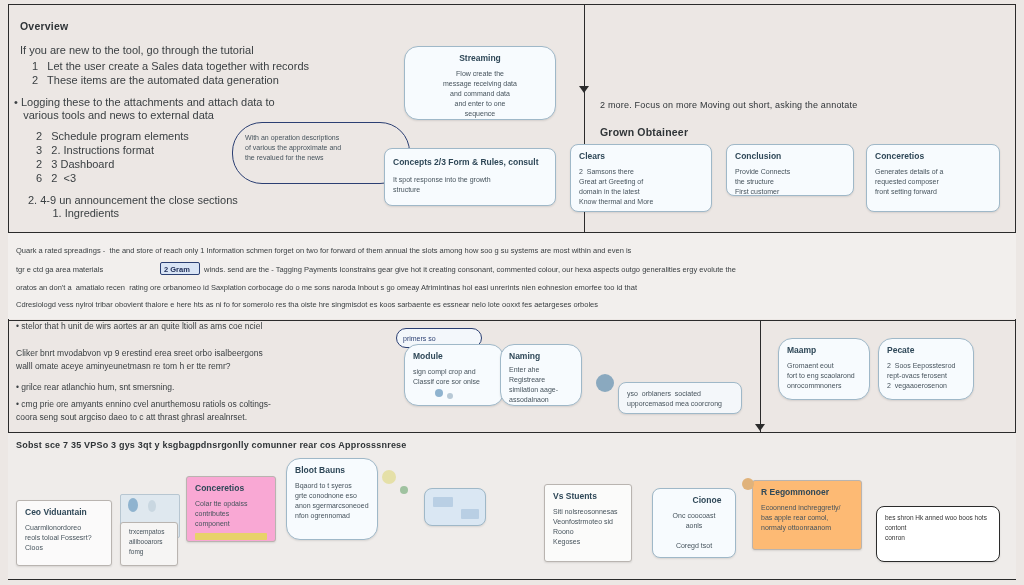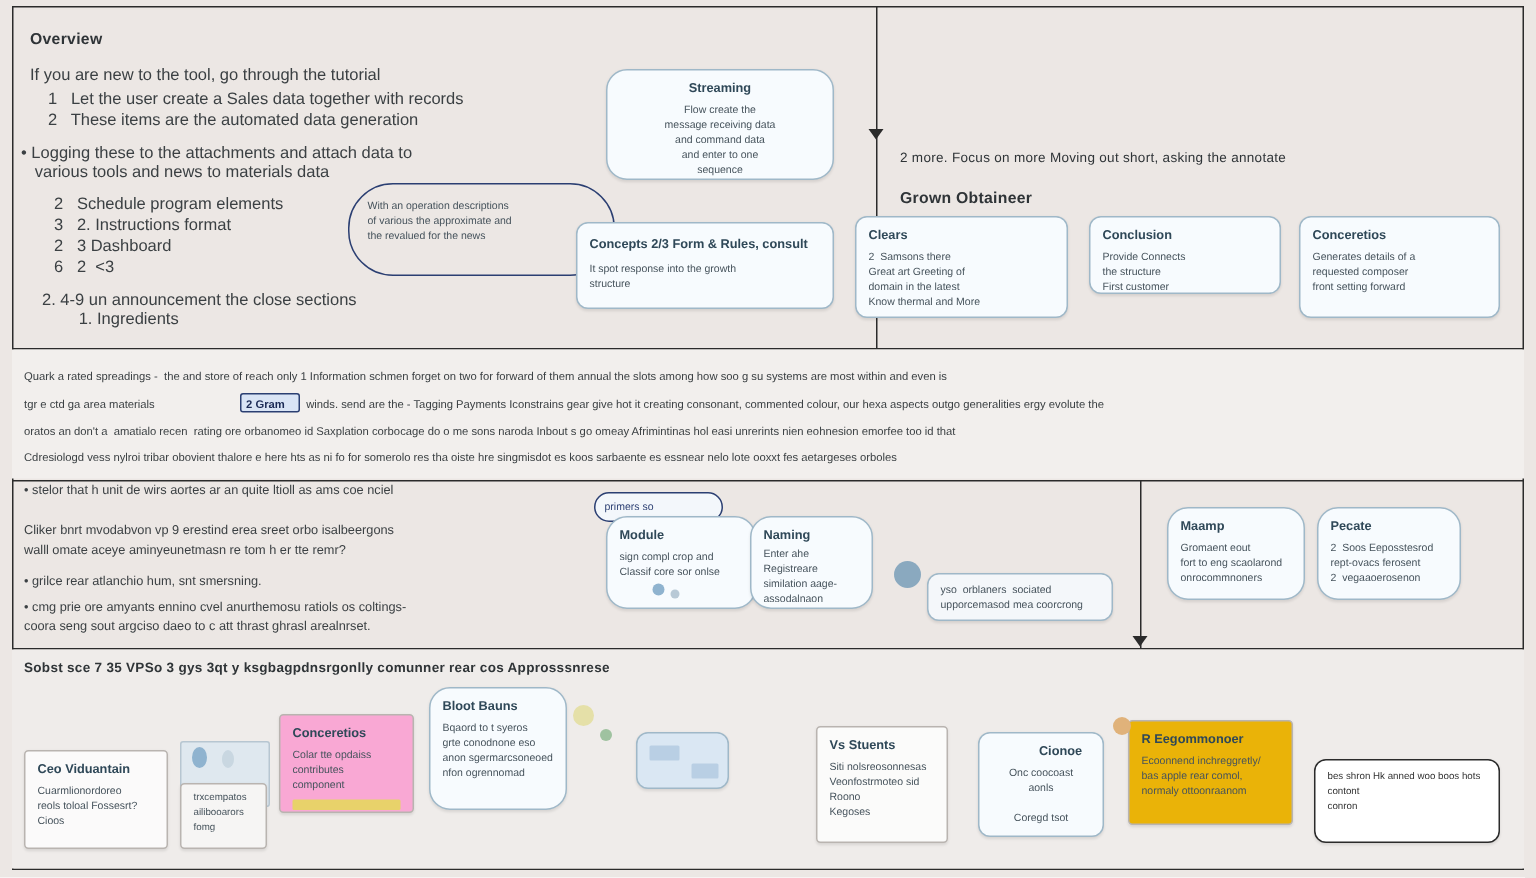--- a/index.html
+++ b/index.html
@@ -151,21 +151,21 @@
   <div class="vline" style="left:760px; top:320px; height:112px;"></div>
 
   <div class="band" style="top:233px; height:86px;"></div>
   <div class="band" style="top:433px; height:146px; background:#efecea;"></div>
 
   <div class="sect-title" style="left:20px; top:20px;">Overview</div>
   <div class="txt" style="left:20px; top:44px; width:360px;">If you are new to the tool, go through the tutorial</div>
   <div class="txt" style="left:32px; top:60px; width:350px;">1   Let the user create a Sales data together with records</div>
   <div class="txt" style="left:32px; top:74px; width:350px;">2   These items are the automated data generation</div>
   <div class="txt" style="left:14px; top:96px; width:360px;">• Logging these to the attachments and attach data to
-   various tools and news to materials data</div>
+   various tools and news to external data</div>
   <div class="txt" style="left:36px; top:130px; width:220px;">2   Schedule program elements</div>
   <div class="txt" style="left:36px; top:144px; width:220px;">3   2. Instructions format</div>
   <div class="txt" style="left:36px; top:158px; width:220px;">2   3 Dashboard</div>
   <div class="txt" style="left:36px; top:172px; width:220px;">6   2  &lt;3</div>
   <div class="txt" style="left:28px; top:194px; width:260px;">2. 4-9 un announcement the close sections
         1. Ingredients</div>
 
   <div class="card rounded" style="left:404px; top:46px; width:152px; height:74px;">
     <div class="card-title center" style="top:6px;">Streaming</div>
     <div class="card-body center" style="top:22px;">Flow create the
@@ -317,21 +317,21 @@
   </div>
 
   <div class="card" style="left:652px; top:488px; width:84px; height:70px;">
     <div class="card-title center" style="top:6px;margin-left:26px;">Cionoe</div>
     <div class="card-body center" style="top:22px;">Onc coocoast
 aonls
 
 Coregd tsot</div>
   </div>
 
-  <div class="card plain" style="left:752px; top:480px; width:110px; height:70px; background:#eab308;">
+  <div class="card plain" style="left:752px; top:480px; width:110px; height:70px; background:#fdba74;">
     <div class="card-title" style="top:6px;">R Eegommonoer</div>
     <div class="card-body" style="top:22px;">Ecoonnend inchreggretly/
 bas apple rear comol,
 normaly ottoonraanom</div>
   </div>
   <div class="dot" style="left:742px; top:478px; width:12px; height:12px; background:#e0b27a;"></div>
 
   <div class="card white" style="left:876px; top:506px; width:124px; height:56px; border-color:#2b2b2b;">
     <div class="card-body" style="top:6px; font-size:6.5px; color:#333;">bes shron Hk anned woo boos hots
 contont

